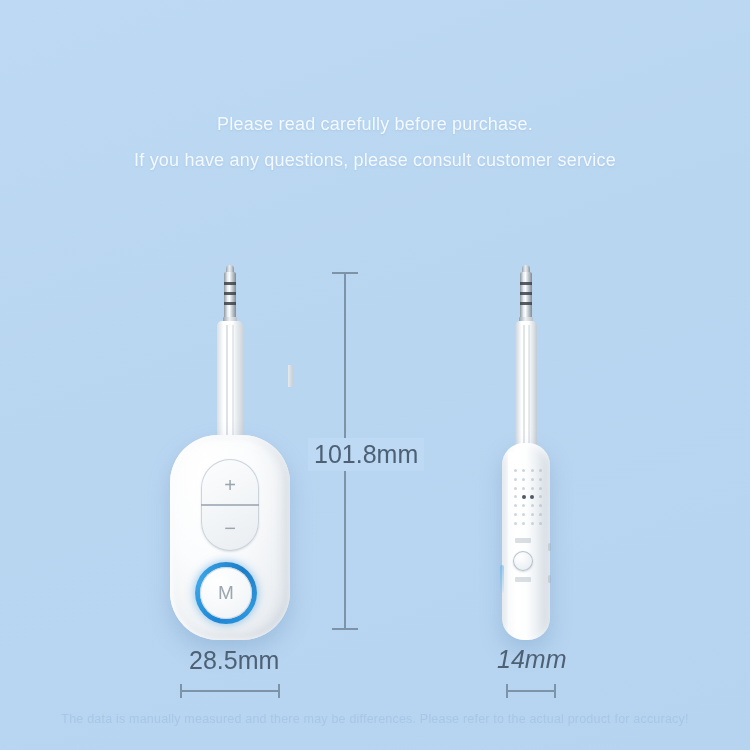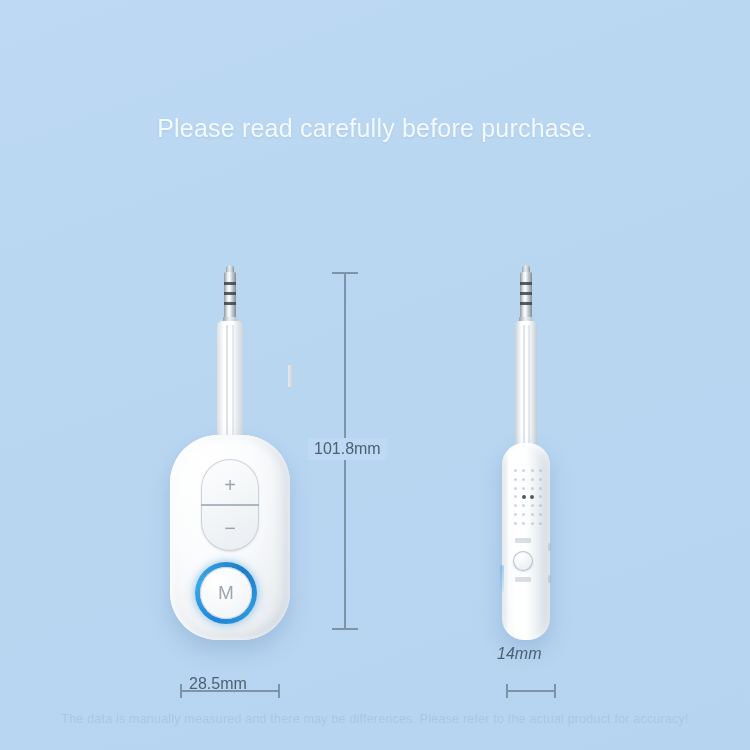--- a/index.html
+++ b/index.html
@@ -14,21 +14,21 @@
     overflow:hidden;}
 
   
   .title{
     position:absolute;top:32px;left:0;width:750px;text-align:center;
     font-size:41px;font-weight:bold;color:#ffffff;letter-spacing:.3px;
     text-shadow:0 1px 3px rgba(120,160,200,.35);
   }
   .sub{
     position:absolute;left:0;width:750px;text-align:center;
-    font-size:25px;color:#f4f9ff;font-weight:400;letter-spacing:.2px;
+    font-size:18px;color:#f4f9ff;font-weight:400;letter-spacing:.2px;
     text-shadow:0 1px 2px rgba(120,160,200,.25);
   }
   .sub1{top:114px;}
   .sub2{top:150px;}
 
   
   .device{position:absolute;}
 
   
   #dev-left{left:170px;top:265px;width:120px;height:375px;}
@@ -115,38 +115,39 @@
   .edge-r{position:absolute;width:3px;height:8px;border-radius:2px;background:rgba(150,165,180,.35);}
   .edge1{left:53px;top:278px;} .edge2{left:53px;top:310px;}
   .led-r{position:absolute;left:5px;top:300px;width:4px;height:28px;border-radius:2px;
     background:linear-gradient(180deg,rgba(90,175,235,.5),rgba(140,205,245,.15));}
 
   
   .dim-v{position:absolute;left:344px;top:272px;width:2px;height:358px;background:#7d93a8;}
   .cap-h{position:absolute;width:26px;height:2px;background:#7d93a8;}
   .cap-v{position:absolute;width:2px;height:14px;background:#7d93a8;}
 
-  .dim-label{position:absolute;font-size:16px;color:#4e6174;white-space:nowrap;}
+  .dim-label{position:absolute;font-size:25px;color:#4e6174;white-space:nowrap;}
   #lbl-height{left:308px;top:438px;background:linear-gradient(#bdd9f3,#bdd9f3);padding:2px 6px;}
 
   .dim-h{position:absolute;height:2px;background:#7d93a8;}
   #dim-w-left{left:180px;top:690px;width:100px;}
   #dim-w-right{left:506px;top:690px;width:50px;}
 
   .footer{
     position:absolute;left:0;top:712px;width:750px;text-align:center;
     font-size:12.5px;color:#a8c6e6;letter-spacing:.2px;
   }
 </style>
 </head>
 <body>
 
 <div class="stage">
 
   <div class="sub sub1">Please read carefully before purchase.</div>
+  <div class="sub sub2">If you have any questions, please consult customer service</div>
 
   <div class="device" id="dev-left">
 
     <div class="plug-l">
       <div class="plug-tip"></div>
       <div class="plug-shaft"></div>
       <div class="plug-ring pr1"></div>
       <div class="plug-ring pr2"></div>
       <div class="plug-ring pr3"></div>
       <div class="plug-base"></div>
@@ -222,21 +223,21 @@
   </div>
 
   <div class="dim-v"></div>
   <div class="cap-h" style="left:332px;top:272px;"></div>
   <div class="cap-h" style="left:332px;top:628px;"></div>
   <div class="dim-label" id="lbl-height">101.8mm</div>
 
   <div class="dim-h" id="dim-w-left"></div>
   <div class="cap-v" style="left:180px;top:684px;"></div>
   <div class="cap-v" style="left:278px;top:684px;"></div>
-  <div class="dim-label" style="left:189px;top:675px;">28.5mm</div>
+  <div class="dim-label" style="left:189px;top:646px;">28.5mm</div>
 
   <div class="dim-h" id="dim-w-right"></div>
   <div class="cap-v" style="left:506px;top:684px;"></div>
   <div class="cap-v" style="left:554px;top:684px;"></div>
   <div class="dim-label" style="left:497px;top:645px;font-style:italic;">14mm</div>
 
   <div class="footer">The data is manually measured and there may be differences. Please refer to the actual product for accuracy!</div>
 </div>
 
 </body></html>

